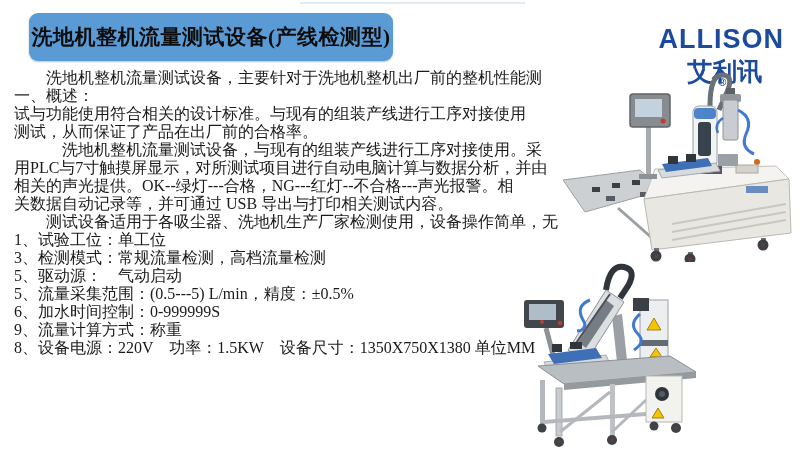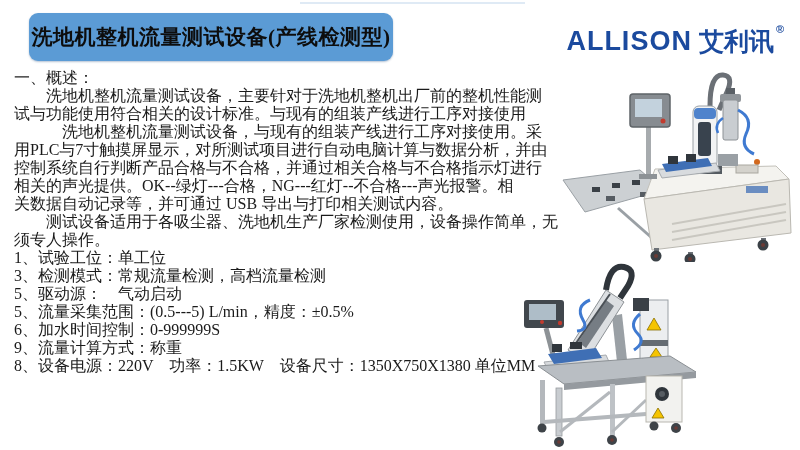--- a/index.html
+++ b/index.html
@@ -15,21 +15,21 @@
     position:absolute;left:29px;top:13px;width:364px;height:48px;
     background:#5b9bd5;border-radius:9px;
     display:flex;align-items:center;justify-content:center;
     font-size:21px;font-weight:bold;color:#0d0d0d;letter-spacing:.5px;
     box-shadow:0 1px 2px rgba(40,80,130,.35);
   }
   .brand{
     position:absolute;right:16px;top:24px;height:34px;
     display:flex;align-items:center;
     font-family:"Liberation Sans","DejaVu Sans",sans-serif;
-    color:#1b4a9e;white-space:nowrap;
+    color:#1b4a9e;white-space:nowrap;flex-direction:column;
   }
   .brand .latin{font-size:27px;font-weight:900;letter-spacing:1px;}
   .brand .cn{font-size:25px;font-weight:bold;margin-left:7px;text-align:center;}
   .brand .reg{font-size:11px;font-weight:bold;position:relative;top:-12px;margin-left:2px;}
   .content{
     position:absolute;left:14px;top:69px;width:572px;
     font-size:16px;line-height:18px;
   }
   .tline{white-space:pre-wrap;height:18px;overflow:visible;}
   .photo{position:absolute;}
@@ -44,30 +44,29 @@
 
   <div class="title-badge">洗地机整机流量测试设备(产线检测型)</div>
 
   <div class="brand">
     <span class="latin">ALLISON</span>
     <span class="cn">艾利讯</span>
     <span class="reg">®</span>
   </div>
 
   <div class="content">
+    <div class="tline">　　洗地机整机流量测试设备，主要针对于洗地机整机出厂前的整机性能测</div>
     <div class="tline">一、概述：</div>
-    <div class="tline">　　洗地机整机流量测试设备，主要针对于洗地机整机出厂前的整机性能测</div>
     <div class="tline">试与功能使用符合相关的设计标准。与现有的组装产线进行工序对接使用</div>
+    <div class="tline">测试，从而保证了产品在出厂前的合格率。</div>
     <div class="tline">　　　洗地机整机流量测试设备，与现有的组装产线进行工序对接使用。采</div>
     <div class="tline">用PLC与7寸触摸屏显示，对所测试项目进行自动电脑计算与数据分析，并由</div>
-    <div class="tline">控制系统自行判断产品合格与不合格，并通过相关合格与不合格指示灯进行</div>
     <div class="tline">相关的声光提供。OK--绿灯---合格，NG---红灯--不合格---声光报警。相</div>
     <div class="tline">关数据自动记录等，并可通过 USB 导出与打印相关测试内容。</div>
     <div class="tline">　　测试设备适用于各吸尘器、洗地机生产厂家检测使用，设备操作简单，无</div>
-    <div class="tline">须专人操作。</div>
     <div class="tline">1、试验工位：单工位</div>
     <div class="tline">3、检测模式：常规流量检测，高档流量检测</div>
     <div class="tline">5、驱动源：　气动启动</div>
     <div class="tline">5、流量采集范围：(0.5---5) L/min，精度：±0.5%</div>
     <div class="tline">6、加水时间控制：0-999999S</div>
     <div class="tline">9、流量计算方式：称重</div>
     <div class="tline">8、设备电源：220V　功率：1.5KW　设备尺寸：1350X750X1380 单位MM</div>
   </div>
 
   <div class="photo" style="left:560px;top:70px;width:240px;height:192px;">

